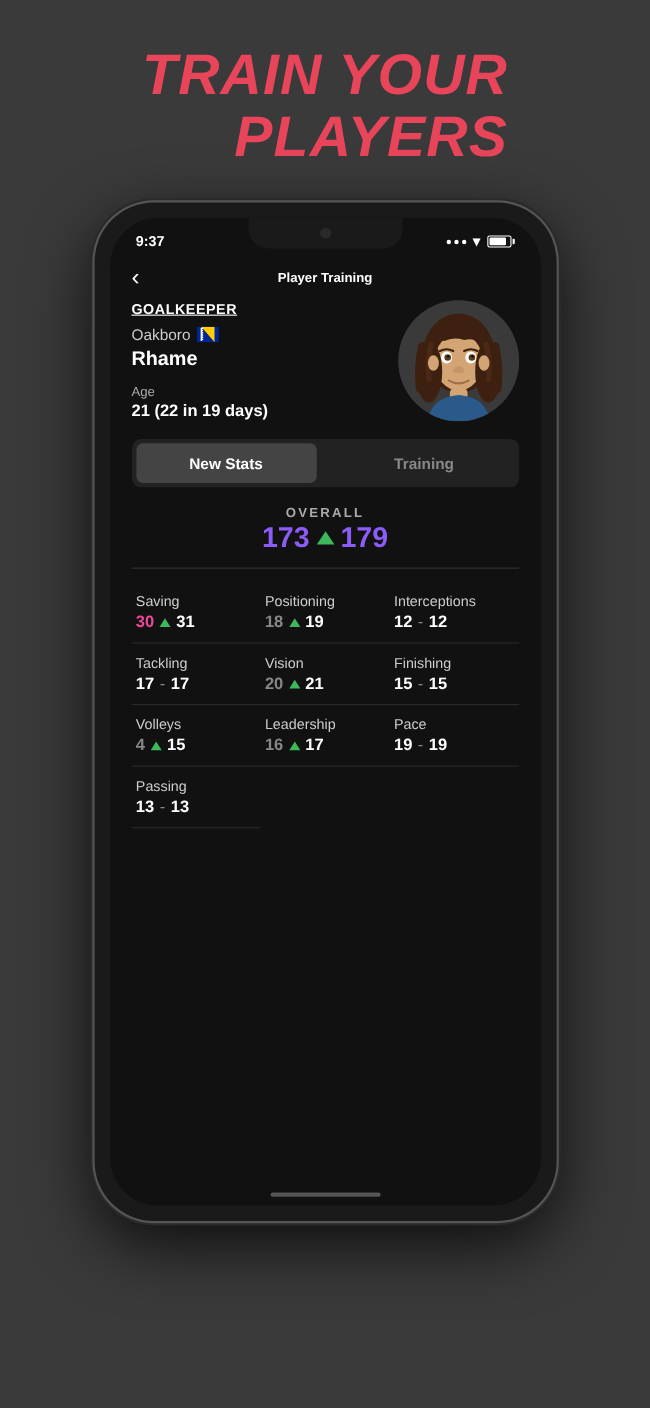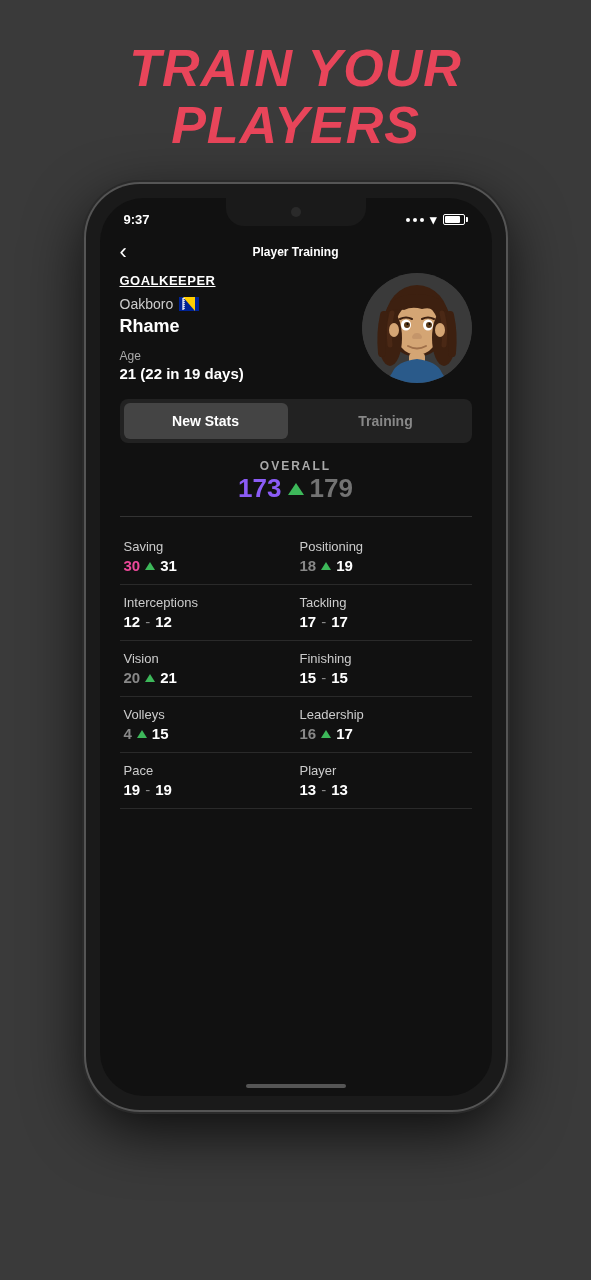--- a/index.html
+++ b/index.html
@@ -12,21 +12,21 @@
       overflow: hidden;
       display: flex;
       flex-direction: column;
       align-items: center;
     }
 
     .headline {
       color: #e8455a;
       font-size: 52px;
       font-weight: 900;
-      text-align: center;
+      text-align: right;
       line-height: 1.1;
       margin-top: 40px;
       margin-bottom: 30px;
       letter-spacing: 1px;
       text-transform: uppercase;
       font-style: italic;
     }
 
     .phone-wrapper {
       width: 420px;
@@ -312,37 +312,37 @@
     .arrow-up-sm {
       width: 0;
       height: 0;
       border-left: 5px solid transparent;
       border-right: 5px solid transparent;
       border-bottom: 8px solid #3db85a;
       display: inline-block;
     }
 
     .new-val {
-      color: #737373;
+      color: #8b5cf6;
     }
 
     .old-val {
       color: #8b5cf6;
     }
 
     .divider {
       height: 1px;
       background: #333;
       margin-bottom: 12px;
     }
 
     
     .stats-grid {
       display: grid;
-      grid-template-columns: 1fr 1fr;
+      grid-template-columns: 1fr 1fr 1fr;
       gap: 0;
     }
 
     .stat-cell {
       padding: 10px 4px;
       border-bottom: 1px solid #2a2a2a;
     }
 
     .stat-name {
       font-size: 13px;
@@ -569,21 +569,21 @@
             </div>
             <div class="stat-cell">
               <div class="stat-name">Pace</div>
               <div class="stat-values">
                 <span>19</span>
                          <span class="stat-separator"> - </span>
                          <span>19</span>
               </div>
             </div>
             <div class="stat-cell">
-              <div class="stat-name">Player</div>
+              <div class="stat-name">Passing</div>
               <div class="stat-values">
                 <span>13</span>
                          <span class="stat-separator"> - </span>
                          <span>13</span>
               </div>
             </div>
           </div>
 
       </div>
 

